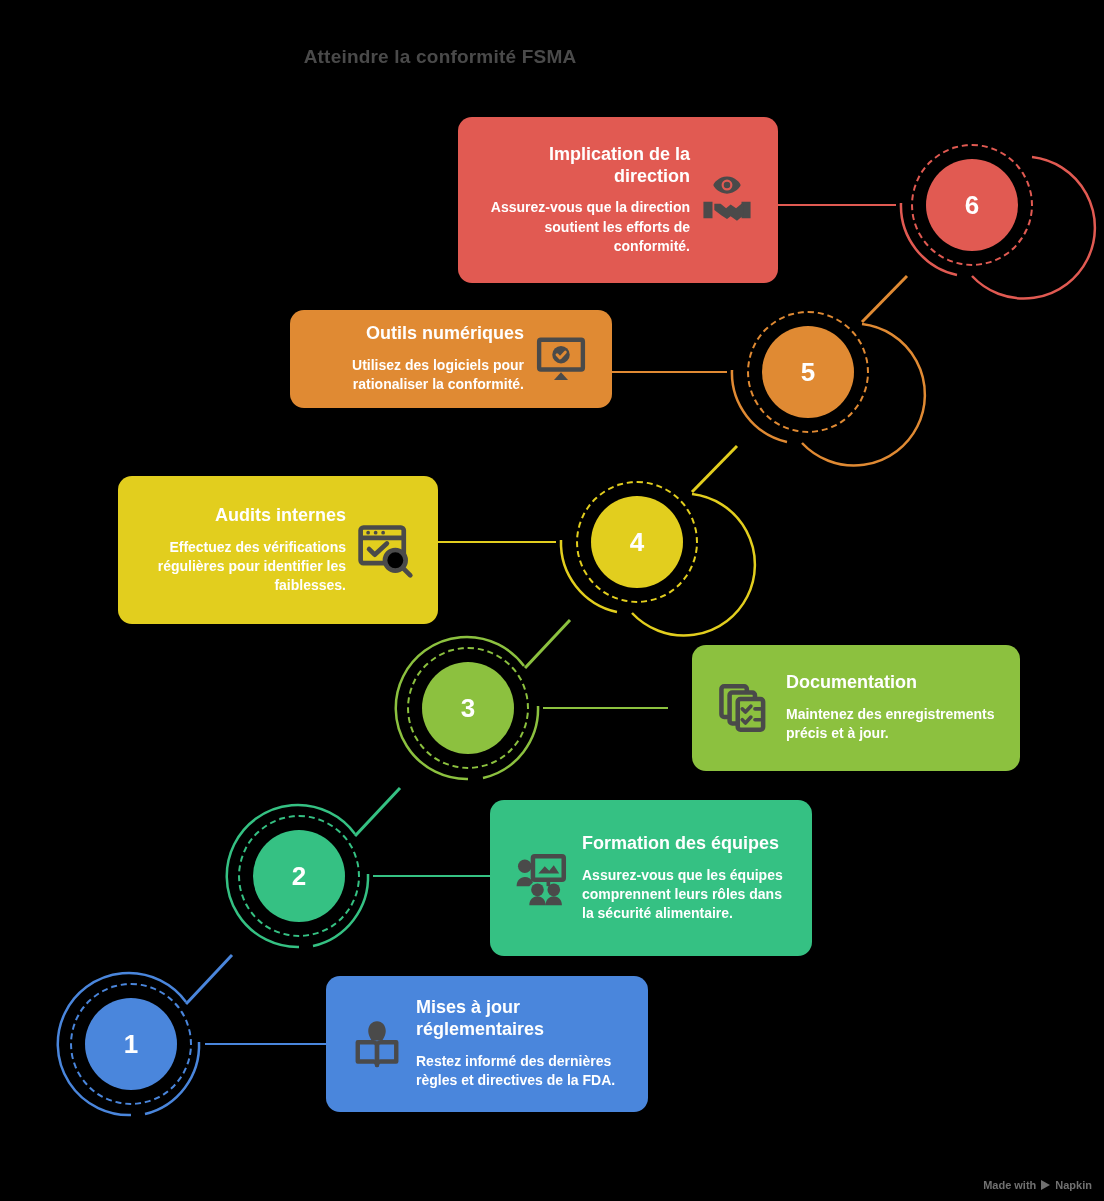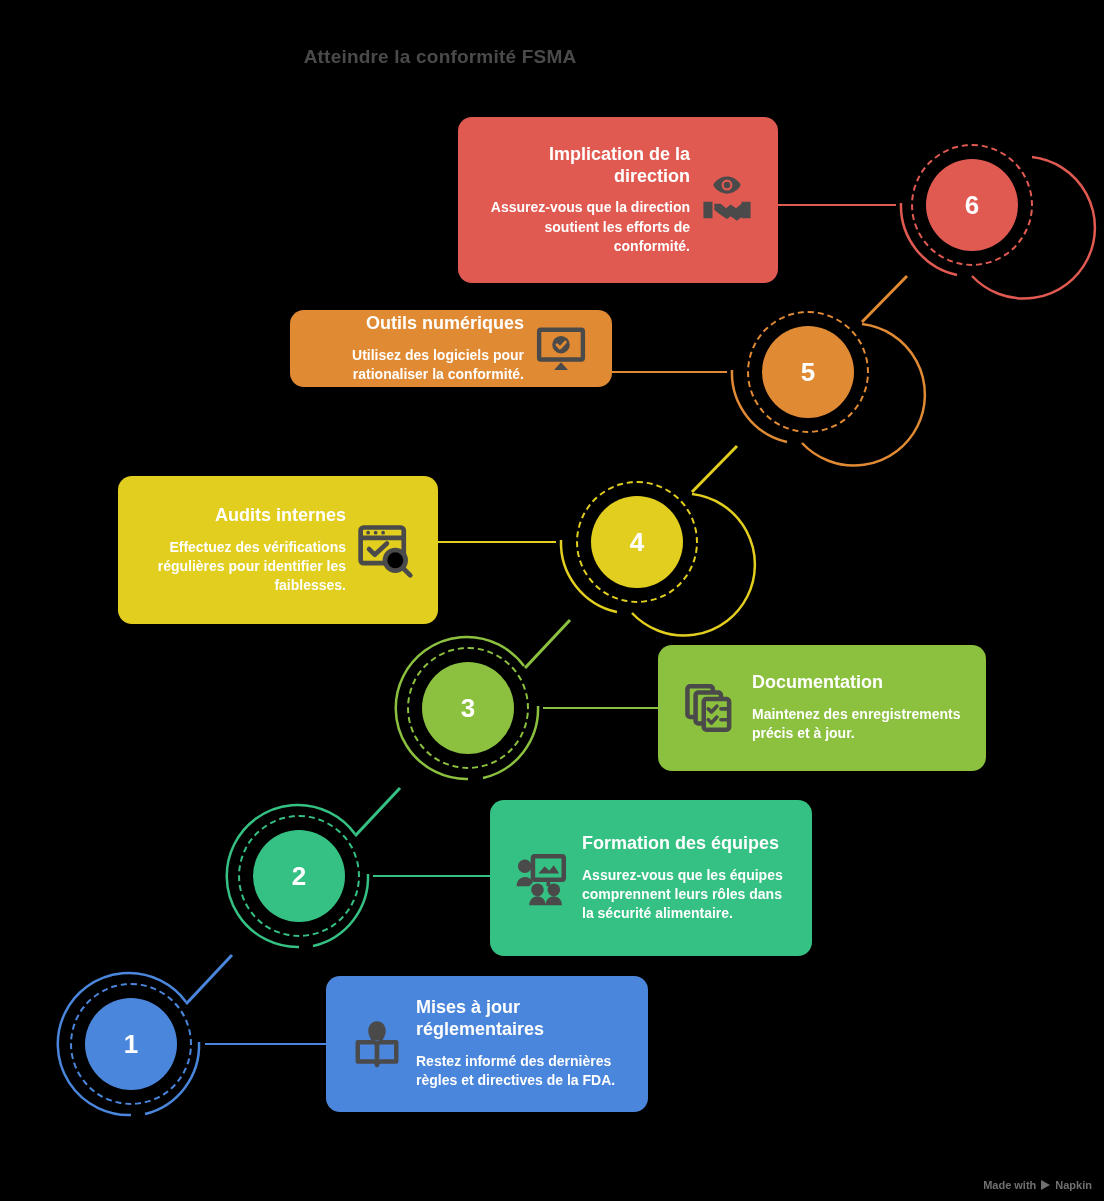--- a/index.html
+++ b/index.html
@@ -107,21 +107,21 @@
         <path d="M6 34h10v18H6zM48 34h10v18H48z"></path>
         <path d="M18 36h7l6 5 5-4 6 4 6-5h2v13l-7 6-7-5-4 3-6-4-8-6z"></path>
       </svg>
     </div>
   </div>
   <div class="badge" style="left:896px;top:129px;width:152px;height:152px;">
     <div class="ring-dash" style="left:15px;top:15px;width:122px;height:122px;border-color:#e15a52;"></div>
     <div class="disc" style="left:30px;top:30px;width:92px;height:92px;background:#e15a52;">6</div>
   </div>
 
-  <div class="card right-icon" style="left:290px;top:310px;width:322px;height:77px;padding:14px 20px;background:#e08a33;">
+  <div class="card right-icon" style="left:290px;top:310px;width:322px;height:98px;padding:14px 20px;background:#e08a33;">
     <div class="txt">
       <div class="ttl">Outils numériques</div>
       <div class="dsc">Utilisez des logiciels pour rationaliser la conformité.</div>
     </div>
     <div class="ico" style="width:62px;">
       <svg width="56" height="56" viewBox="0 0 64 64" fill="none" stroke="#4a4a4a" stroke-width="5">
         <rect x="7" y="10" width="50" height="34" rx="2"></rect>
         <circle cx="32" cy="27" r="10" fill="#4a4a4a" stroke="none"></circle>
         <path d="M27.5 27.2l3.4 3.6 6-6.6" stroke="#e08a33" stroke-width="3.4" stroke-linecap="round" stroke-linejoin="round" fill="none"></path>
         <path d="M24 56h16l-8-9z" fill="#4a4a4a" stroke="none"></path>
@@ -149,21 +149,21 @@
         <circle cx="43" cy="43" r="11" fill="#000" stroke="#4a4a4a" stroke-width="5"></circle>
         <path d="M51 51l8 8" stroke-width="5" stroke-linecap="round"></path>
       </svg>
     </div>
   </div>
   <div class="badge" style="left:561px;top:466px;width:152px;height:152px;">
     <div class="ring-dash" style="left:15px;top:15px;width:122px;height:122px;border-color:#e2ce1e;"></div>
     <div class="disc" style="left:30px;top:30px;width:92px;height:92px;background:#e2ce1e;">4</div>
   </div>
 
-  <div class="card left-icon" style="left:658px;top:645px;width:328px;height:126px;padding:14px 20px;background:#8cc13f;">
+  <div class="card left-icon" style="left:692px;top:645px;width:328px;height:126px;padding:14px 20px;background:#8cc13f;">
     <div class="ico" style="width:66px;">
       <svg width="58" height="58" viewBox="0 0 64 64" fill="none" stroke="#4a4a4a" stroke-width="5">
         <rect x="6" y="8" width="28" height="34" rx="3"></rect>
         <rect x="15" y="15" width="28" height="34" rx="3" fill="#8cc13f"></rect>
         <rect x="24" y="22" width="28" height="34" rx="3" fill="#8cc13f"></rect>
         <path d="M29 33l3.5 3.5 6-6.5" stroke-width="4" stroke-linecap="round" stroke-linejoin="round"></path>
         <path d="M43 33h6" stroke-width="4" stroke-linecap="round"></path>
         <path d="M29 45l3.5 3.5 6-6.5" stroke-width="4" stroke-linecap="round" stroke-linejoin="round"></path>
         <path d="M43 45h6" stroke-width="4" stroke-linecap="round"></path>
       </svg>

